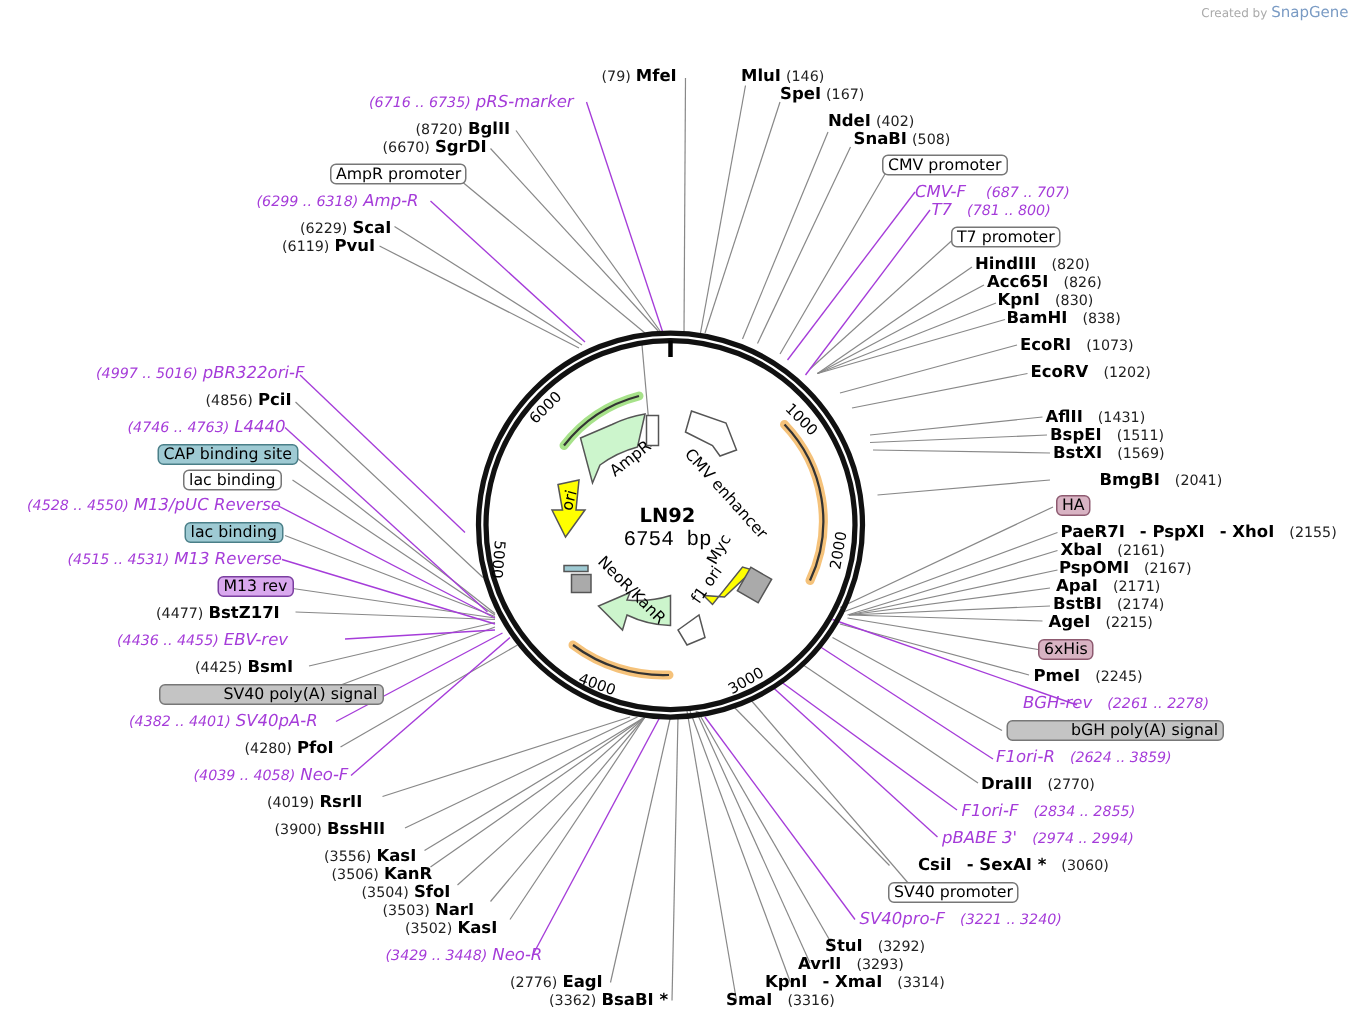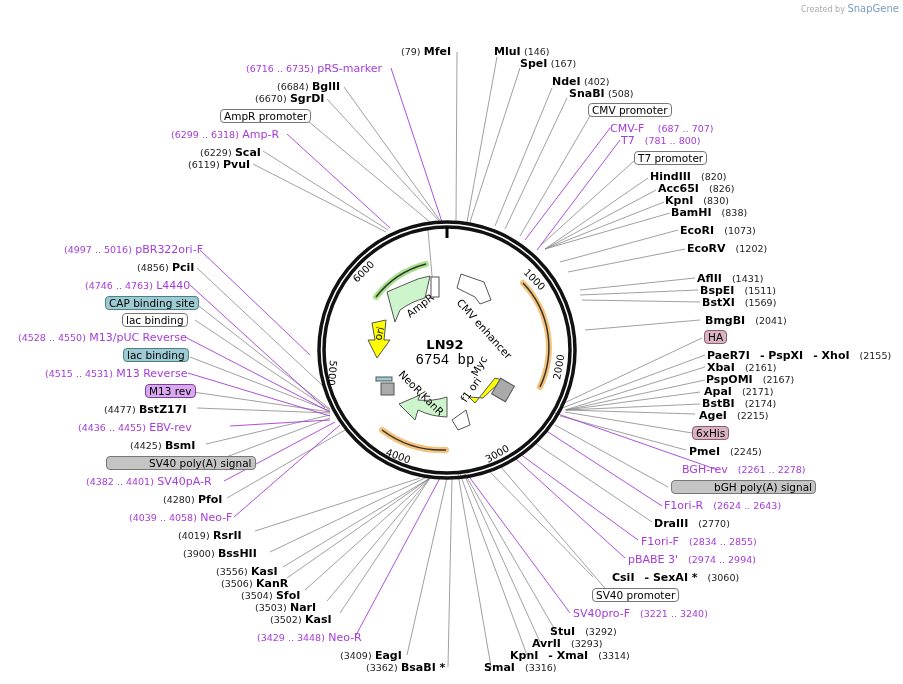--- a/index.html
+++ b/index.html
@@ -1,21 +1,21 @@
 <!DOCTYPE html>
 <html><head>
 <meta charset="utf-8">
 <style>
   html, body { margin:0; padding:0; background:#ffffff; }
   body { width:903px; height:684px; position:relative; overflow:hidden; font-family:"DejaVu Sans", sans-serif; }
   #map { position:absolute; left:0; top:0; width:903px; height:684px; }
   .lbl { position:absolute; white-space:nowrap; font-size:10.5px; line-height:12px; color:#000; }
   .lbl .pos { font-size:9.5px; color:#222; }
   .lbl .name { font-weight:bold; font-size:11px; }
-  .lbl.primer, .lbl.primer .pos { color:#a53cd9; font-weight:normal; }
+  .lbl.primer, .lbl.primer .pos { color:#a53cd9; font-weight:normal;font-style:italic; }
   .lbl.primer .name { font-weight:normal; font-size:11px; color:#a53cd9; }
   .feat { position:absolute; white-space:nowrap; font-size:10.5px; line-height:12px; padding:0 3px; border:1px solid #777; border-radius:4px; background:#fff; color:#000; }
   .feat.cap { background:#9ecad3; border-color:#4a7f88; }
   .feat.lacop { background:#9ecad3; border-color:#4a7f88; }
   .feat.m13 { background:#d9a8ee; border-color:#7b3fa0; }
   .feat.ha { background:#d8b3c3; border-color:#8d5a70; }
   .feat.gray { background:#c4c4c4; border-color:#777;padding-left:42px; }
   .center-title { position:absolute; left:415px; top:337px; width:60px; text-align:center; font-weight:bold; font-size:13px; }
   .center-bp { position:absolute; left:415px; top:352px; width:60px; text-align:center; font-size:14px;font-family:Liberation Mono, monospace; }
   .credit { position:absolute; right:4px; top:3px; font-size:8px; color:#aaa; }
@@ -170,47 +170,47 @@
 <div class="lbl" style="left:650px;top:170px"><span class="name">HindIII</span> &nbsp; <span class="pos">(820)</span></div>
 <div class="lbl" style="left:658px;top:182px"><span class="name">Acc65I</span> &nbsp; <span class="pos">(826)</span></div>
 <div class="lbl" style="left:665px;top:194px"><span class="name">KpnI</span> &nbsp; <span class="pos">(830)</span></div>
 <div class="lbl" style="left:671px;top:206px"><span class="name">BamHI</span> &nbsp; <span class="pos">(838)</span></div>
 <div class="lbl" style="left:680px;top:224px"><span class="name">EcoRI</span> &nbsp; <span class="pos">(1073)</span></div>
 <div class="lbl" style="left:687px;top:242px"><span class="name">EcoRV</span> &nbsp; <span class="pos">(1202)</span></div>
 
 <div class="lbl" style="left:697px;top:272px"><span class="name">AflII</span> &nbsp; <span class="pos">(1431)</span></div>
 <div class="lbl" style="left:700px;top:284px"><span class="name">BspEI</span> &nbsp; <span class="pos">(1511)</span></div>
 <div class="lbl" style="left:702px;top:296px"><span class="name">BstXI</span> &nbsp; <span class="pos">(1569)</span></div>
-<div class="lbl" style="left:705px;top:314px"><span class="name">BmgBI</span> &nbsp; <span class="pos">(2041)</span></div>
+<div class="lbl" style="left:733px;top:314px"><span class="name">BmgBI</span> &nbsp; <span class="pos">(2041)</span></div>
 <div class="feat ha" style="left:704px;top:330px">HA</div>
 <div class="lbl" style="left:707px;top:349px"><span class="name">PaeR7I</span> &nbsp; <span class="name">- PspXI</span> &nbsp; <span class="name">- XhoI</span> &nbsp; <span class="pos">(2155)</span></div>
 <div class="lbl" style="left:707px;top:361px"><span class="name">XbaI</span> &nbsp; <span class="pos">(2161)</span></div>
 <div class="lbl" style="left:706px;top:373px"><span class="name">PspOMI</span> &nbsp; <span class="pos">(2167)</span></div>
 <div class="lbl" style="left:704px;top:385px"><span class="name">ApaI</span> &nbsp; <span class="pos">(2171)</span></div>
 <div class="lbl" style="left:702px;top:397px"><span class="name">BstBI</span> &nbsp; <span class="pos">(2174)</span></div>
 <div class="lbl" style="left:699px;top:409px"><span class="name">AgeI</span> &nbsp; <span class="pos">(2215)</span></div>
 <div class="feat ha" style="left:692px;top:426px">6xHis</div>
 
 <div class="lbl" style="left:689px;top:445px"><span class="name">PmeI</span> &nbsp; <span class="pos">(2245)</span></div>
 <div class="lbl primer" style="left:682px;top:463px"><span class="name">BGH-rev</span> &nbsp; <span class="pos">(2261 .. 2278)</span></div>
 <div class="feat gray" style="left:671px;top:480px">bGH poly(A) signal</div>
-<div class="lbl primer" style="left:664px;top:499px"><span class="name">F1ori-R</span> &nbsp; <span class="pos">(2624 .. 2643)</span></div>
+<div class="lbl primer" style="left:664px;top:499px"><span class="name">F1ori-R</span> &nbsp; <span class="pos">(2624 .. 3859)</span></div>
 <div class="lbl" style="left:654px;top:517px"><span class="name">DraIII</span> &nbsp; <span class="pos">(2770)</span></div>
 <div class="lbl primer" style="left:641px;top:535px"><span class="name">F1ori-F</span> &nbsp; <span class="pos">(2834 .. 2855)</span></div>
 <div class="lbl primer" style="left:628px;top:553px"><span class="name">pBABE 3'</span> &nbsp; <span class="pos">(2974 .. 2994)</span></div>
 <div class="lbl" style="left:612px;top:571px"><span class="name">CsiI</span> &nbsp; <span class="name">- SexAI *</span> &nbsp; <span class="pos">(3060)</span></div>
 <div class="feat" style="left:592px;top:588px">SV40 promoter</div>
 <div class="lbl primer" style="left:573px;top:607px"><span class="name">SV40pro-F</span> &nbsp; <span class="pos">(3221 .. 3240)</span></div>
 <div class="lbl" style="left:550px;top:625px"><span class="name">StuI</span> &nbsp; <span class="pos">(3292)</span></div>
 <div class="lbl" style="left:532px;top:637px"><span class="name">AvrII</span> &nbsp; <span class="pos">(3293)</span></div>
 <div class="lbl" style="left:510px;top:649px"><span class="name">KpnI</span> &nbsp; <span class="name">- XmaI</span> &nbsp; <span class="pos">(3314)</span></div>
 <div class="lbl" style="left:484px;top:661px"><span class="name">SmaI</span> &nbsp; <span class="pos">(3316)</span></div>
 
 <div class="lbl" style="left:366px;top:661px"><span class="pos">(3362)</span> <span class="name">BsaBI *</span></div>
-<div class="lbl" style="left:340px;top:649px"><span class="pos">(3409)</span> <span class="name">EagI</span></div>
+<div class="lbl" style="left:340px;top:649px"><span class="pos">(2776)</span> <span class="name">EagI</span></div>
 <div class="lbl primer" style="left:257px;top:631px"><span class="pos">(3429 .. 3448)</span> <span class="name">Neo-R</span></div>
 <div class="lbl" style="left:270px;top:613px"><span class="pos">(3502)</span> <span class="name">KasI</span></div>
 <div class="lbl" style="left:255px;top:601px"><span class="pos">(3503)</span> <span class="name">NarI</span></div>
 <div class="lbl" style="left:241px;top:589px"><span class="pos">(3504)</span> <span class="name">SfoI</span></div>
 <div class="lbl" style="left:221px;top:577px"><span class="pos">(3506)</span> <span class="name">KanR</span></div>
 <div class="lbl" style="left:216px;top:565px"><span class="pos">(3556)</span> <span class="name">KasI</span></div>
 <div class="lbl" style="left:183px;top:547px"><span class="pos">(3900)</span> <span class="name">BssHII</span></div>
 <div class="lbl" style="left:178px;top:529px"><span class="pos">(4019)</span> <span class="name">RsrII</span></div>
 <div class="lbl primer" style="left:129px;top:511px"><span class="pos">(4039 .. 4058)</span> <span class="name">Neo-F</span></div>
 <div class="lbl" style="left:163px;top:493px"><span class="pos">(4280)</span> <span class="name">PfoI</span></div>
@@ -227,14 +227,14 @@
 <div class="feat cap" style="left:105px;top:296px">CAP binding site</div>
 <div class="lbl primer" style="left:85px;top:279px"><span class="pos">(4746 .. 4763)</span> <span class="name">L4440</span></div>
 <div class="lbl" style="left:137px;top:261px"><span class="pos">(4856)</span> <span class="name">PciI</span></div>
 <div class="lbl primer" style="left:64px;top:243px"><span class="pos">(4997 .. 5016)</span> <span class="name">pBR322ori-F</span></div>
 
 <div class="lbl" style="left:188px;top:158px"><span class="pos">(6119)</span> <span class="name">PvuI</span></div>
 <div class="lbl" style="left:200px;top:146px"><span class="pos">(6229)</span> <span class="name">ScaI</span></div>
 <div class="lbl primer" style="left:171px;top:128px"><span class="pos">(6299 .. 6318)</span> <span class="name">Amp-R</span></div>
 <div class="feat" style="left:220px;top:109px">AmpR promoter</div>
 <div class="lbl" style="left:255px;top:92px"><span class="pos">(6670)</span> <span class="name">SgrDI</span></div>
-<div class="lbl" style="left:277px;top:80px"><span class="pos">(6684)</span> <span class="name">BglII</span></div>
+<div class="lbl" style="left:277px;top:80px"><span class="pos">(8720)</span> <span class="name">BglII</span></div>
 <div class="lbl primer" style="left:246px;top:62px"><span class="pos">(6716 .. 6735)</span> <span class="name">pRS-marker</span></div>
 
 </body></html>

